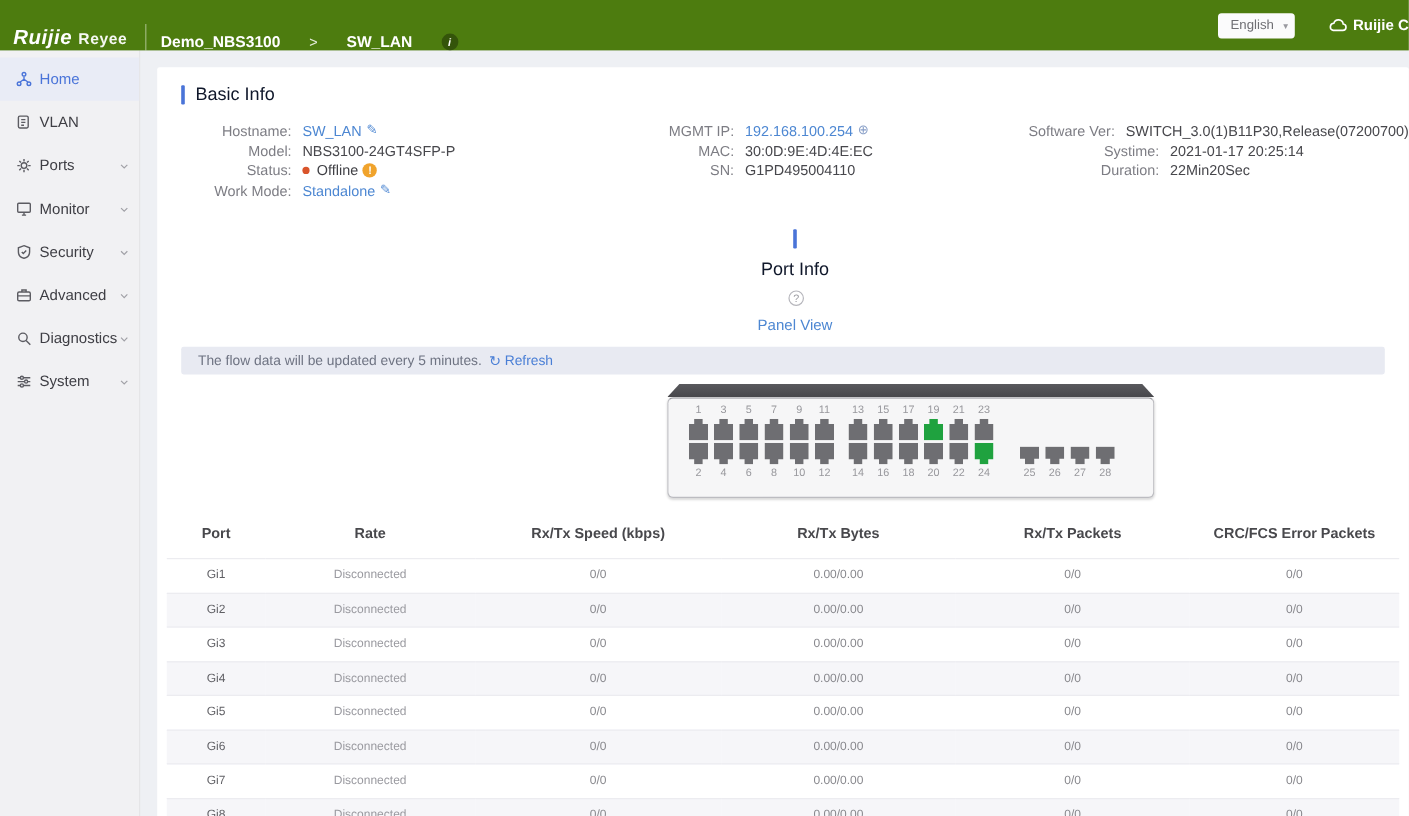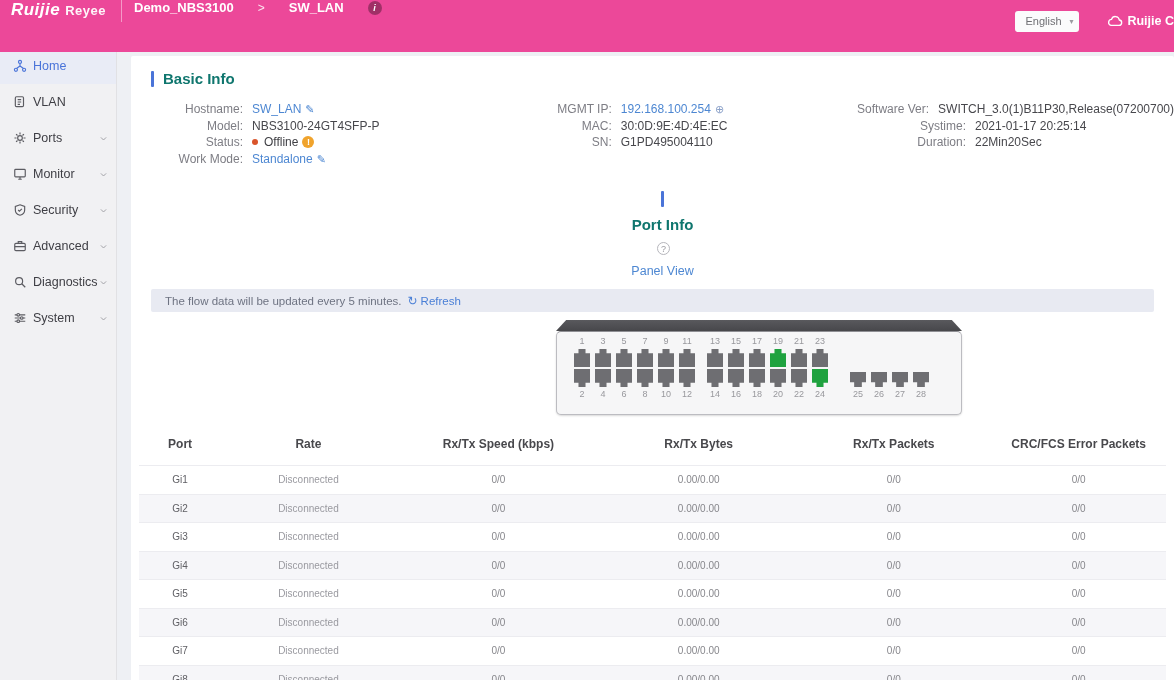--- a/index.html
+++ b/index.html
@@ -1,19 +1,19 @@
 <!DOCTYPE html>
 <html><head>
 <meta charset="utf-8">
 <style>
   * { margin:0; padding:0; box-sizing:border-box; }
   html,body { width:1174px; height:680px; overflow:hidden; font-family:"Liberation Sans",sans-serif; background:#eef0f4; }
 
   
-  .topbar { position:absolute; left:0; top:0; width:1174px; height:52px; background:#ec4899; display:flex; align-items:flex-start; color:#fff; z-index:10; }
+  .topbar { position:absolute; left:0; top:0; width:1174px; height:42px; background:#4d7c0f; display:flex; align-items:flex-end; color:#fff; z-index:10; }
   .logo-wrap { width:117px; display:flex; align-items:center; justify-content:center; gap:5px; }
   .logo-primary { font-size:17px; font-weight:bold; font-style:italic; letter-spacing:.5px; }
   .logo-secondary { font-size:13px; font-weight:bold; opacity:.95; letter-spacing:.5px; }
   .tb-sep { width:1px; height:22px; background:rgba(255,255,255,.45); margin:0 12px 0 4px; }
   .breadcrumb { display:flex; align-items:center; gap:24px; font-size:13px; font-weight:bold; }
   .bc-sep { font-weight:normal; opacity:.85; font-size:12px; }
   .bc-info { width:14px; height:14px; border-radius:50%; background:rgba(0,0,0,.32); color:#fff; font-size:9px; font-weight:bold; display:inline-flex; align-items:center; justify-content:center; font-style:italic; }
   .tb-right { position:absolute; right:0; top:0; height:42px; display:flex; align-items:center; gap:28px; }
   .lang-select { width:64px; height:21px; background:#fbfbfc; border-radius:3px; color:#6f6f74; font-size:11px; display:flex; align-items:center; justify-content:space-between; padding:0 6px 0 10px; cursor:pointer; }
   .lang-chev { font-size:8px; color:#9a9aa0; }
@@ -30,21 +30,21 @@
   .side-label { flex:1; }
   .chev { color:#a0a0a6; display:inline-flex; }
   .chev svg { width:9px; height:9px; }
 
   
   .main { position:absolute; left:117px; top:42px; right:0; bottom:0; background:#eef0f4; }
   .card { position:absolute; left:14px; top:14px; right:0; bottom:-400px; background:#fff; border-radius:2px; padding-top:14px; }
 
   .sec-head { display:flex; align-items:center; gap:9px; margin-left:20px; }
   .sec-bar { width:3px; height:16px; background:#4a74d8; border-radius:1px; }
-  .sec-title { font-size:15px; font-weight:bold; color:#0f766e; }
+  .sec-title { font-size:15px; font-weight:normal; color:#0f172a; }
   .q-icn { width:13px; height:13px; border:1px solid #b6b6bc; border-radius:50%; color:#9a9aa0; font-size:9px; display:inline-flex; align-items:center; justify-content:center; margin-left:2px; }
   .panel-view { color:#4d87d2; font-size:12.5px; cursor:pointer; }
 
   
   .bi-grid { display:flex; margin:14px 0 0 20px; }
   .bi-col { display:flex; flex-direction:column; }
   .bi-col:nth-child(1){ width:365px; } .bi-col:nth-child(2){ width:340px; } .bi-col:nth-child(3){ width:330px; }
   .bi-row { display:flex; font-size:12px; line-height:16.5px; }
   .bi-label { color:#7d7d84; text-align:right; }
   .bi-col:nth-child(1) .bi-label{ width:92px; } .bi-col:nth-child(2) .bi-label{ width:102px; } .bi-col:nth-child(3) .bi-label{ width:122px; }

